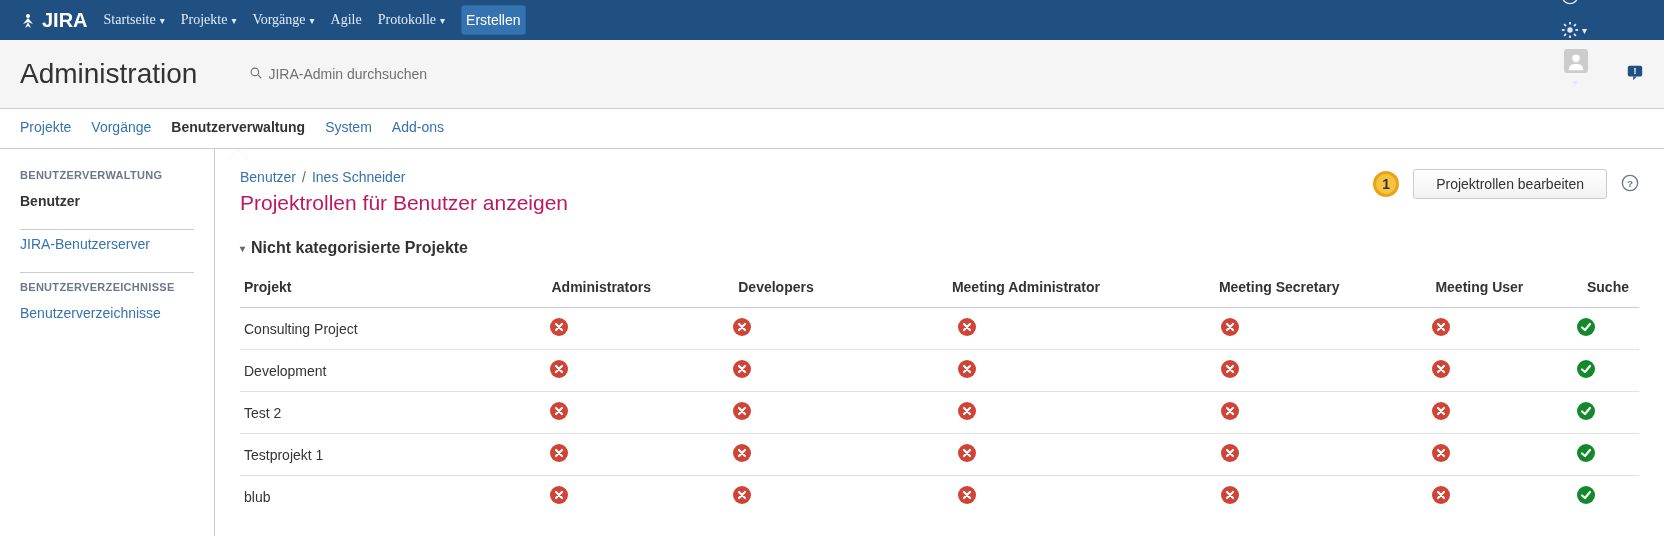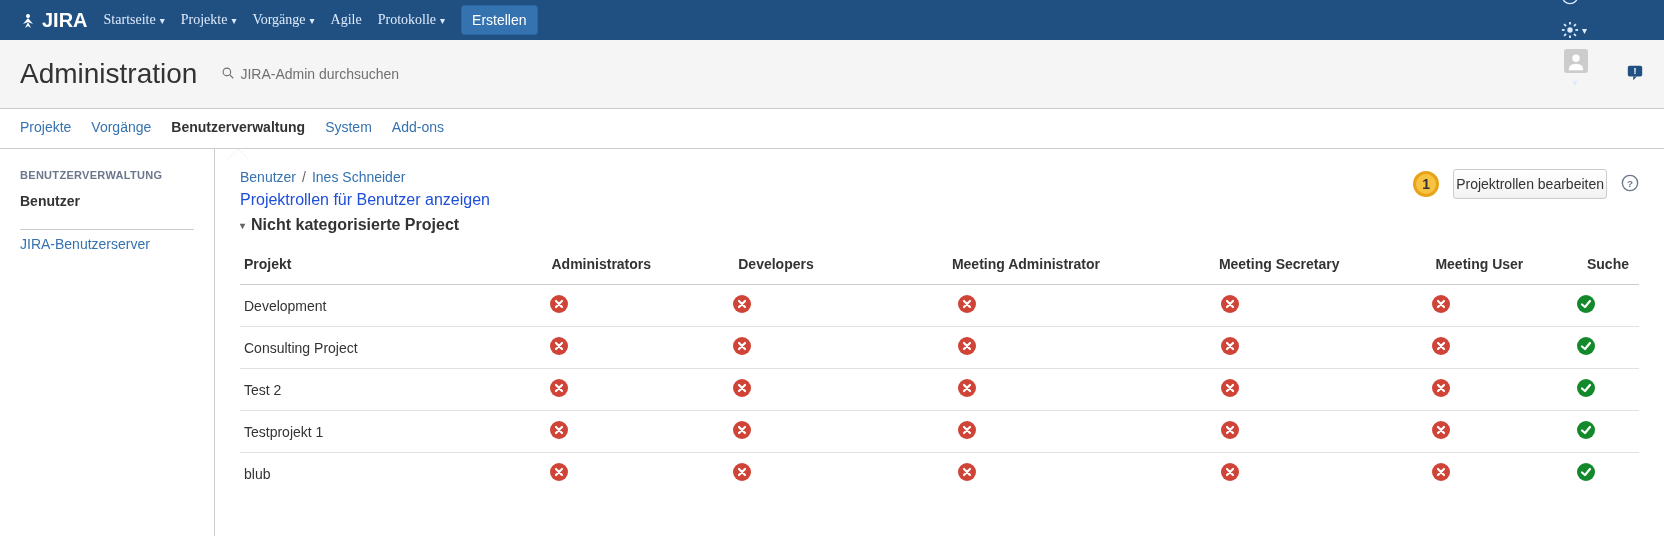--- a/index.html
+++ b/index.html
@@ -5,30 +5,30 @@
     * { box-sizing: border-box; margin: 0; padding: 0; }
     body { font-family: Arial, Helvetica, sans-serif; font-size: 14px; color: #333; background: #fff; }
 
     
     .navbar { background: #205081; height: 40px; display: flex; align-items: center; padding: 0 10px; }
     .logo { display: flex; align-items: center; color: #fff; font-size: 20px; font-weight: bold; padding: 0 8px; }
     .logo svg { margin-right: 4px; }
     .nav-items { display: flex; align-items: center; font-family: Liberation Serif, serif; }
     .nav-item { color: #deebff; padding: 10px 8px; cursor: pointer; font-size: 14px; display: flex; align-items: center; }
     .nav-item .caret { margin-left: 4px; font-size: 10px; }
-    .nav-create { background: #3572b0; color: #fff; border-radius: 3px; padding: 6px 10px; margin-left: 8px; cursor: pointer; border: 1px solid #2a67a5; }
+    .nav-create { background: #3572b0; color: #fff; border-radius: 3px; padding: 6px 4px; margin-left: 8px; cursor: pointer; border: 1px solid #2a67a5; }
     .nav-right { margin-left: auto; display: flex; align-items: center; gap: 4px; flex-direction: column; }
     .search-box { background: #1a3f66; border-radius: 3px; display: flex; align-items: center; padding: 4px 10px; width: 160px; }
     .search-box input { background: transparent; border: none; color: #deebff; outline: none; width: 100%; font-size: 14px; }
     .search-box input::placeholder { color: #8ca6c0; }
     .nav-icon { color: #deebff; padding: 6px 8px; cursor: pointer; display: flex; align-items: center; }
     .avatar { width: 24px; height: 24px; background: #ccc; border-radius: 3px; margin-left: 4px; cursor: pointer; display:flex; align-items:center; justify-content:center; }
 
     
-    .admin-top { background: #f5f5f5; border-bottom: 1px solid #ccc; display: flex; align-items: center; padding: 18px 20px; }
+    .admin-top { background: #f5f5f5; border-bottom: 1px solid #ccc; display: flex; align-items: center; padding: 18px 20px; gap: 28px; }
     .admin-title { font-size: 28px; font-weight: normal; color: #333; margin-right: 25px; }
     .admin-search { color: #707070; font-size: 14px; display: flex; align-items: center; }
     .admin-search .sicon { margin-right: 6px; font-size: 12px; }
     .feedback-icon { margin-left: auto; color: #205081; cursor: pointer; }
 
     
     .admin-tabs { display: flex; padding: 0 20px; border-bottom: 1px solid #ccc; height: 40px; align-items: stretch; background:#fff; }
     .admin-tab { padding: 10px 0; margin-right: 20px; color: #3572b0; cursor: pointer; font-size: 14px; }
     .admin-tab.active { color: #333; font-weight: bold; position: relative; }
     .admin-tab.active::after { content:""; position:absolute; left:50%; bottom:-11px; transform:translateX(-50%); width:0; height:0; border-left:10px solid transparent; border-right:10px solid transparent; border-bottom:10px solid #ccc; }
@@ -37,28 +37,28 @@
     
     .body { display: flex; }
     .sidebar { width: 215px; padding: 20px 20px 20px 20px; border-right: 1px solid #ccc; min-height: 400px; }
     .side-group { margin-bottom: 14px; }
     .side-heading { font-size: 11px; font-weight: bold; color: #6b778c; letter-spacing: 0.3px; padding: 8px 0 6px; border-top: 1px solid #ccc; margin-top: 6px; }
     .side-group:first-child .side-heading { border-top: none; margin-top: 0; padding-top: 0; }
     .side-item { color: #3572b0; padding: 6px 0; cursor: pointer; font-size: 14px; }
     .side-item.active { color: #333; font-weight: bold; }
 
     .content { flex: 1; padding: 20px 25px; }
-    .content-header { display: flex; align-items: flex-start; justify-content: space-between; margin-bottom: 7px; }
+    .content-header { display: flex; align-items: flex-start; justify-content: space-between; margin-bottom: 24px; }
     .crumbs { font-size: 14px; margin-bottom: 6px; }
     .crumbs a { color: #3572b0; text-decoration: none; cursor: pointer; }
     .crumbs .sep { color: #666; margin: 0 6px; }
-    .page-title { font-size: 16px; font-weight: normal; color: #1d4ed8; }
+    .page-title { font-size: 21px; font-weight: normal; color: #be185d; }
     .head-right { display: flex; align-items: center; gap: 14px; }
     .badge-number { width: 26px; height: 26px; border-radius: 50%; background: #f6c342; border: 3px solid #e8a317; display: flex; align-items: center; justify-content: center; font-weight: bold; color: #333; font-size: 14px; }
-    .btn { border: 1px solid #ccc; background: linear-gradient(#fff,#f2f2f2); border-radius: 3px; padding: 6px 2px; cursor: pointer; font-size: 14px; color: #333; }
+    .btn { border: 1px solid #ccc; background: linear-gradient(#fff,#f2f2f2); border-radius: 3px; padding: 6px 22px; cursor: pointer; font-size: 14px; color: #333; }
     .help-icon { color: #6b778c; cursor: pointer; }
 
     .section-title { font-size: 16px; font-weight: bold; color: #333; margin-bottom: 14px; display: flex; align-items: center; }
     .section-title .caret { margin-right: 6px; font-size: 10px; color: #666; cursor: pointer; }
 
     table.roles { width: 100%; border-collapse: collapse; }
     table.roles th { text-align: right; font-weight: bold; color: #333; padding: 8px 10px 12px; font-size: 14px; border-bottom: 1px solid #ccc; vertical-align: top; }
     table.roles th:first-child { text-align: left; padding-left: 4px; }
     table.roles td { text-align: center; padding: 10px 10px; border-bottom: 1px solid #dfe1e6; color: #333; font-size: 14px; }
     table.roles td:first-child { text-align: left; padding-left: 4px; }
@@ -161,20 +161,24 @@
 
 <div class="body">
   <div class="sidebar" id="sidebar">
       <div class="side-group">
         <div class="side-heading">BENUTZERVERWALTUNG</div>
         <div class="side-item active">Benutzer</div>
       </div>
       <div class="side-group">
         <div class="side-heading" style="height: 1px; padding: 0px;"></div>
         <div class="side-item">JIRA-Benutzerserver</div>
+      </div>
+      <div class="side-group">
+        <div class="side-heading">BENUTZERVERZEICHNISSE</div>
+        <div class="side-item">Benutzerverzeichnisse</div>
       </div>
     </div>
 
   <div class="content">
     <div class="content-header">
       <div>
         <div class="crumbs" id="crumbs"><a>Benutzer</a><span class="sep">/</span><a>Ines Schneider</a></div>
         <h2 class="page-title">Projektrollen für Benutzer anzeigen</h2>
       </div>
       <div class="head-right">
@@ -184,38 +188,38 @@
           <svg width="18" height="18" viewBox="0 0 20 20">
               <circle cx="10" cy="10" r="8.5" stroke="#6b778c" stroke-width="1.5" fill="none"></circle>
               <text x="10" y="14" text-anchor="middle" fill="#6b778c" font-size="11" font-weight="bold">?</text>
             </svg>
         </span>
       </div>
     </div>
 
     <div class="section-title">
       <span class="caret">▾</span>
-      <span>Nicht kategorisierte Project</span>
+      <span>Nicht kategorisierte Projekte</span>
     </div>
 
     <table class="roles">
       <thead>
           <tr id="thead-row">
             <th>Projekt</th>
             <th>Administrators</th>
             <th>Developers</th>
             <th>Meeting Administrator</th>
             <th>Meeting Secretary</th>
             <th>Meeting User</th>
             <th>Suche</th>
           </tr>
         </thead>
       <tbody id="tbody">
           <tr>
-            <td>Development</td>
+            <td>Consulting Project</td>
             <td><span class="mark">
                 <svg width="18" height="18" viewBox="0 0 18 18">
                   <circle cx="9" cy="9" r="9" fill="#d04437"></circle>
                   <path d="M6 6 L12 12 M12 6 L6 12" stroke="#fff" stroke-width="2.2" stroke-linecap="round"></path>
                 </svg>
               </span></td>
             <td><span class="mark">
                 <svg width="18" height="18" viewBox="0 0 18 18">
                   <circle cx="9" cy="9" r="9" fill="#d04437"></circle>
                   <path d="M6 6 L12 12 M12 6 L6 12" stroke="#fff" stroke-width="2.2" stroke-linecap="round"></path>
@@ -240,21 +244,21 @@
                 </svg>
               </span></td>
             <td><span class="mark">
                 <svg width="18" height="18" viewBox="0 0 18 18">
                   <circle cx="9" cy="9" r="9" fill="#14892c"></circle>
                   <path d="M5 9.5 L8 12 L13 6" stroke="#fff" stroke-width="2.2" fill="none" stroke-linecap="round" stroke-linejoin="round"></path>
                 </svg>
               </span></td>
           </tr>
           <tr>
-            <td>Consulting Project</td>
+            <td>Development</td>
             <td><span class="mark">
                 <svg width="18" height="18" viewBox="0 0 18 18">
                   <circle cx="9" cy="9" r="9" fill="#d04437"></circle>
                   <path d="M6 6 L12 12 M12 6 L6 12" stroke="#fff" stroke-width="2.2" stroke-linecap="round"></path>
                 </svg>
               </span></td>
             <td><span class="mark">
                 <svg width="18" height="18" viewBox="0 0 18 18">
                   <circle cx="9" cy="9" r="9" fill="#d04437"></circle>
                   <path d="M6 6 L12 12 M12 6 L6 12" stroke="#fff" stroke-width="2.2" stroke-linecap="round"></path>

